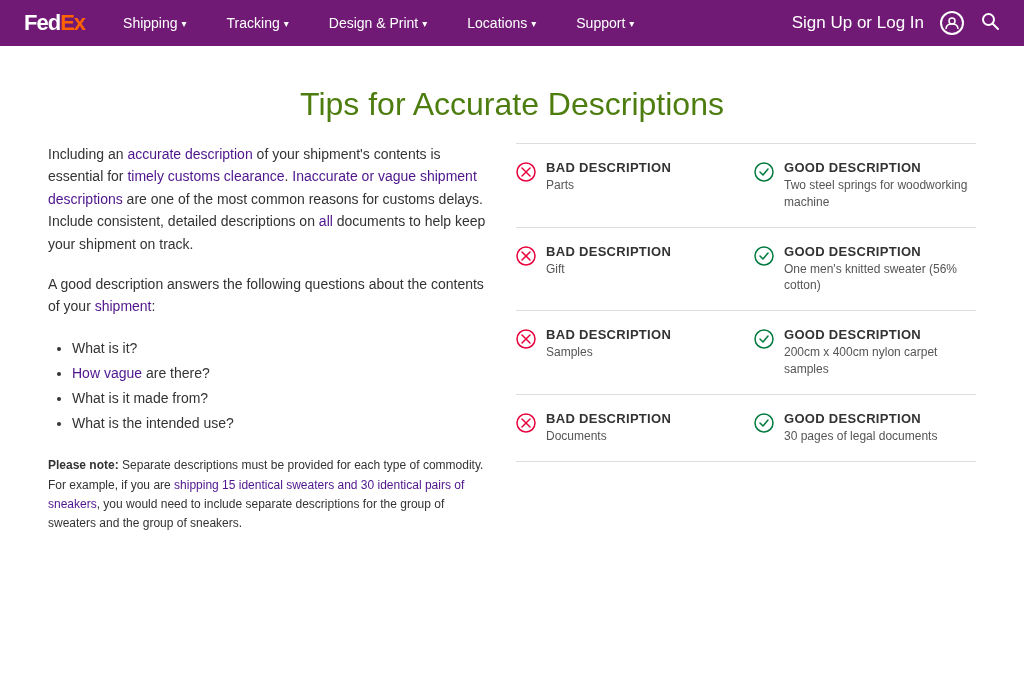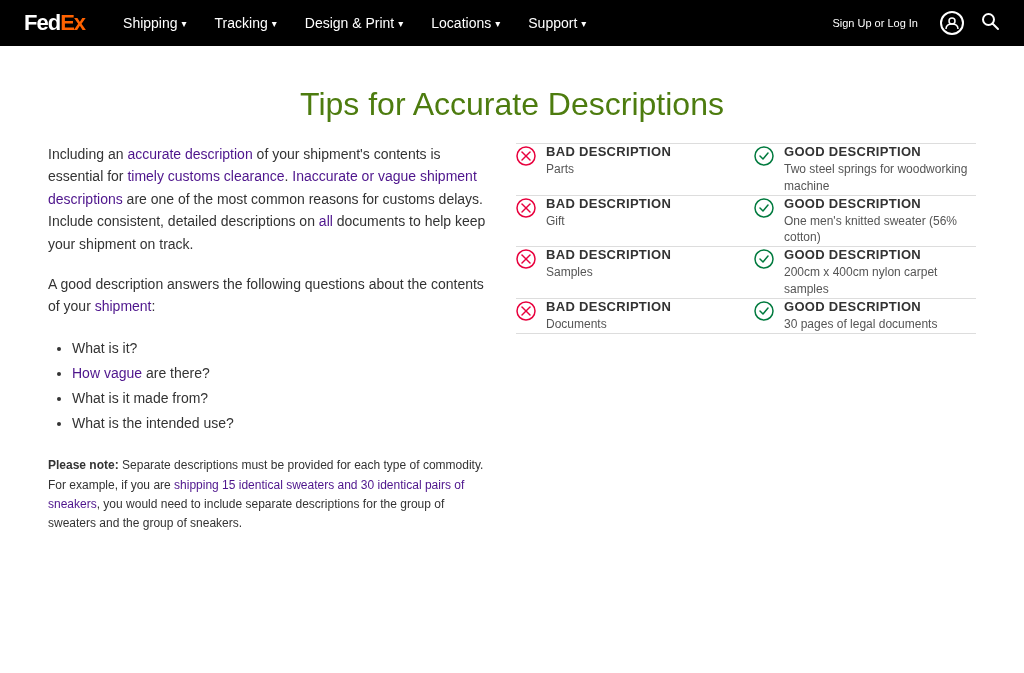--- a/index.html
+++ b/index.html
@@ -1,20 +1,20 @@
 <!DOCTYPE html>
 <html><head>
   <meta charset="utf-8">
   <style>
     * { margin: 0; padding: 0; box-sizing: border-box; }
     body { font-family: Arial, sans-serif; font-size: 14px; color: #333; background: #fff; }
 
     
     nav {
-      background: #000000;
+      background: #701a75;
       display: flex;
       align-items: center;
       padding: 0 24px;
       height: 46px;
       gap: 0;
     }
     .nav-logo {
       display: flex;
       align-items: center;
       margin-right: 24px;
@@ -22,21 +22,21 @@
     .fedex-logo {
       font-size: 22px;
       font-weight: 900;
       letter-spacing: -1px;
     }
     .fedex-fed { color: #fff; }
     .fedex-ex { color: #ff6200; }
     .nav-links {
       display: flex;
       flex: 1;
-      gap: 0;
+      gap: 12px;
     }
     .nav-item {
       color: #fff;
       font-size: 14px;
       font-weight: 500;
       padding: 0 14px;
       height: 46px;
       display: flex;
       align-items: center;
       cursor: pointer;
@@ -47,26 +47,26 @@
       font-size: 10px;
       margin-top: 1px;
     }
     .nav-right {
       display: flex;
       align-items: center;
       gap: 8px;
       color: #fff;
     }
     .nav-auth {
-      font-size: 11px;
+      font-size: 17px;
       font-weight: 500;
       color: #fff;
       display: flex;
       align-items: center;
-      gap: 22px;
+      gap: 16px;
       cursor: pointer;
     }
     .nav-user-icon {
       width: 24px;
       height: 24px;
       border-radius: 50%;
       border: 2px solid #fff;
       display: flex;
       align-items: center;
       justify-content: center;
@@ -134,21 +134,21 @@
     }
     .note-text a {
       color: #4d148c;
       text-decoration: none;
     }
 
     
     .desc-row {
       display: flex;
       gap: 0;
-      padding: 0 0;
+      padding: 16px 0;
       border-bottom: 1px solid #ddd;
       align-items: flex-start;
     }
     .desc-row:first-child { border-top: 1px solid #ddd; }
     .bad-col {
       flex: 1;
       display: flex;
       align-items: flex-start;
       gap: 10px;
       padding-right: 16px;

